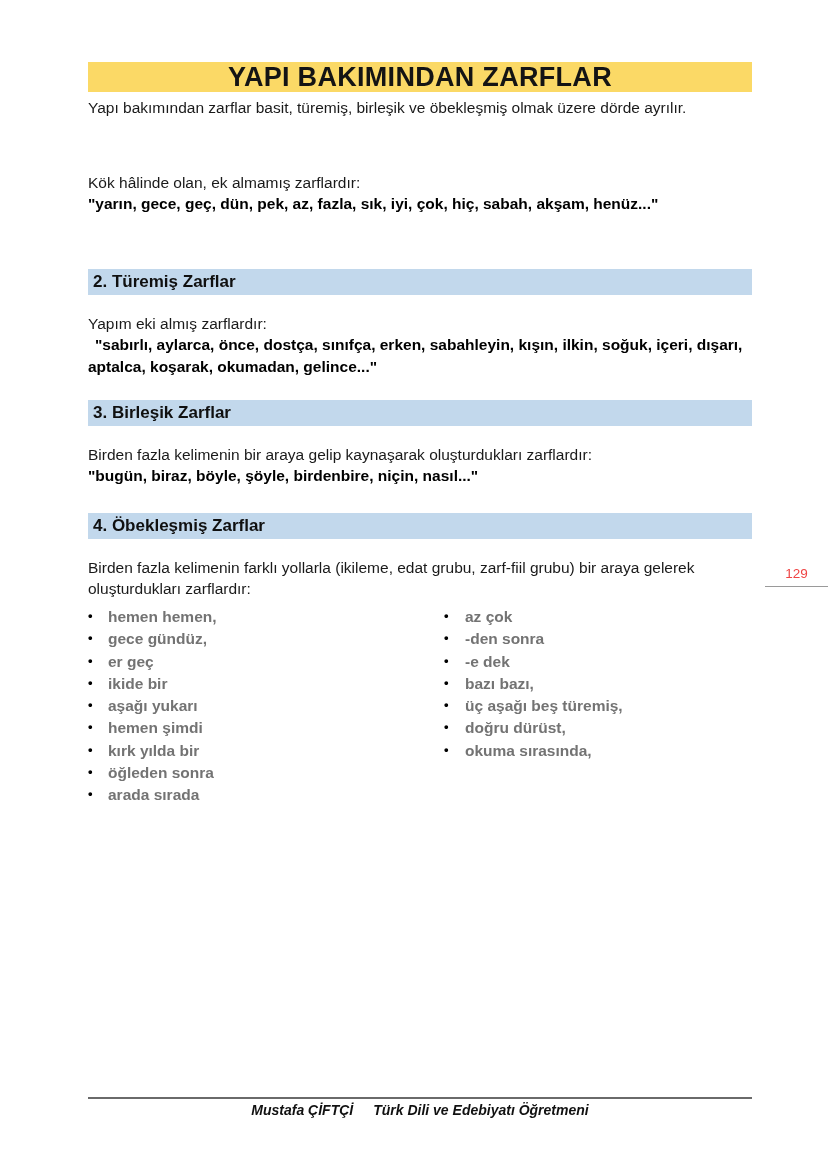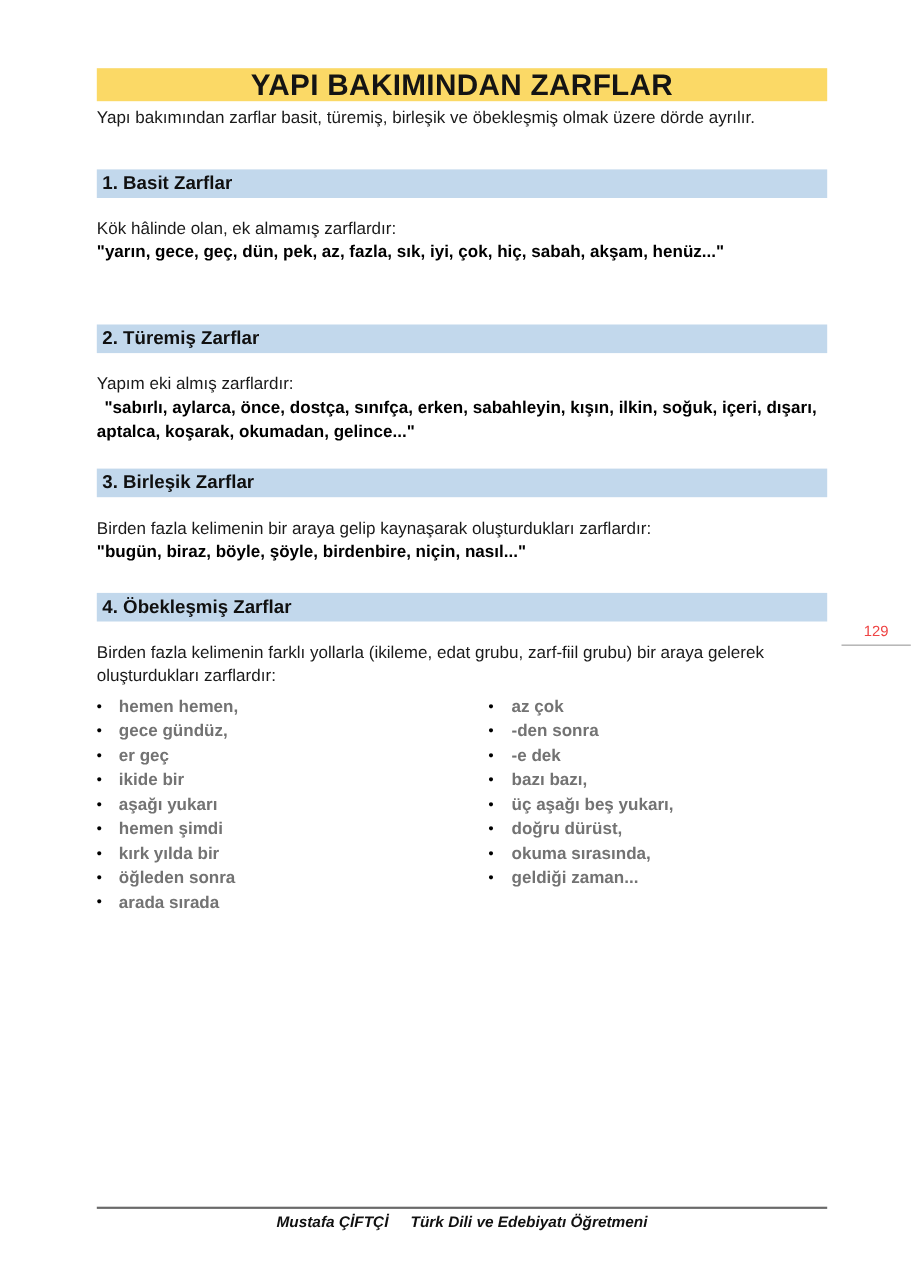--- a/index.html
+++ b/index.html
@@ -164,21 +164,20 @@
   <div class="content">
 
     <div class="title-bar">
       <span>YAPI BAKIMINDAN ZARFLAR</span>
     </div>
 
     <div class="intro">Yapı bakımından zarflar basit, türemiş, birleşik ve öbekleşmiş olmak üzere dörde ayrılır.</div>
 
     <div class="gap-lg"></div>
 
-    <div class="sec-head">1. Basit Zarflar</div>
     <div class="sec-body">Kök hâlinde olan, ek almamış zarflardır:</div>
     <div class="examples">"yarın, gece, geç, dün, pek, az, fazla, sık, iyi, çok, hiç, sabah, akşam, henüz..."</div>
 
     <div class="gap-lg"></div>
     <div class="gap-md"></div>
 
     <div class="sec-head">2. Türemiş Zarflar</div>
     <div class="sec-body">Yapım eki almış zarflardır:</div>
     <div class="examples indent">"sabırlı, aylarca, önce, dostça, sınıfça, erken, sabahleyin, kışın, ilkin, soğuk, içeri, dışarı, aptalca, koşarak, okumadan, gelince..."</div>
 
@@ -208,24 +207,23 @@
           <li>öğleden sonra</li>
           <li>arada sırada</li>
         </ul>
       </div>
       <div class="col right">
         <ul class="blist">
           <li>az çok</li>
           <li>-den sonra</li>
           <li>-e dek</li>
           <li>bazı bazı,</li>
-          <li>üç aşağı beş yukarı,</li>
+          <li>üç aşağı beş türemiş,</li>
           <li>doğru dürüst,</li>
           <li>okuma sırasında,</li>
-          <li>geldiği zaman...</li>
         </ul>
       </div>
     </div>
 
   </div>
 
   <div class="page-num-wrap">
     <div class="page-num">129</div>
     <div class="page-num-rule"></div>
   </div>

